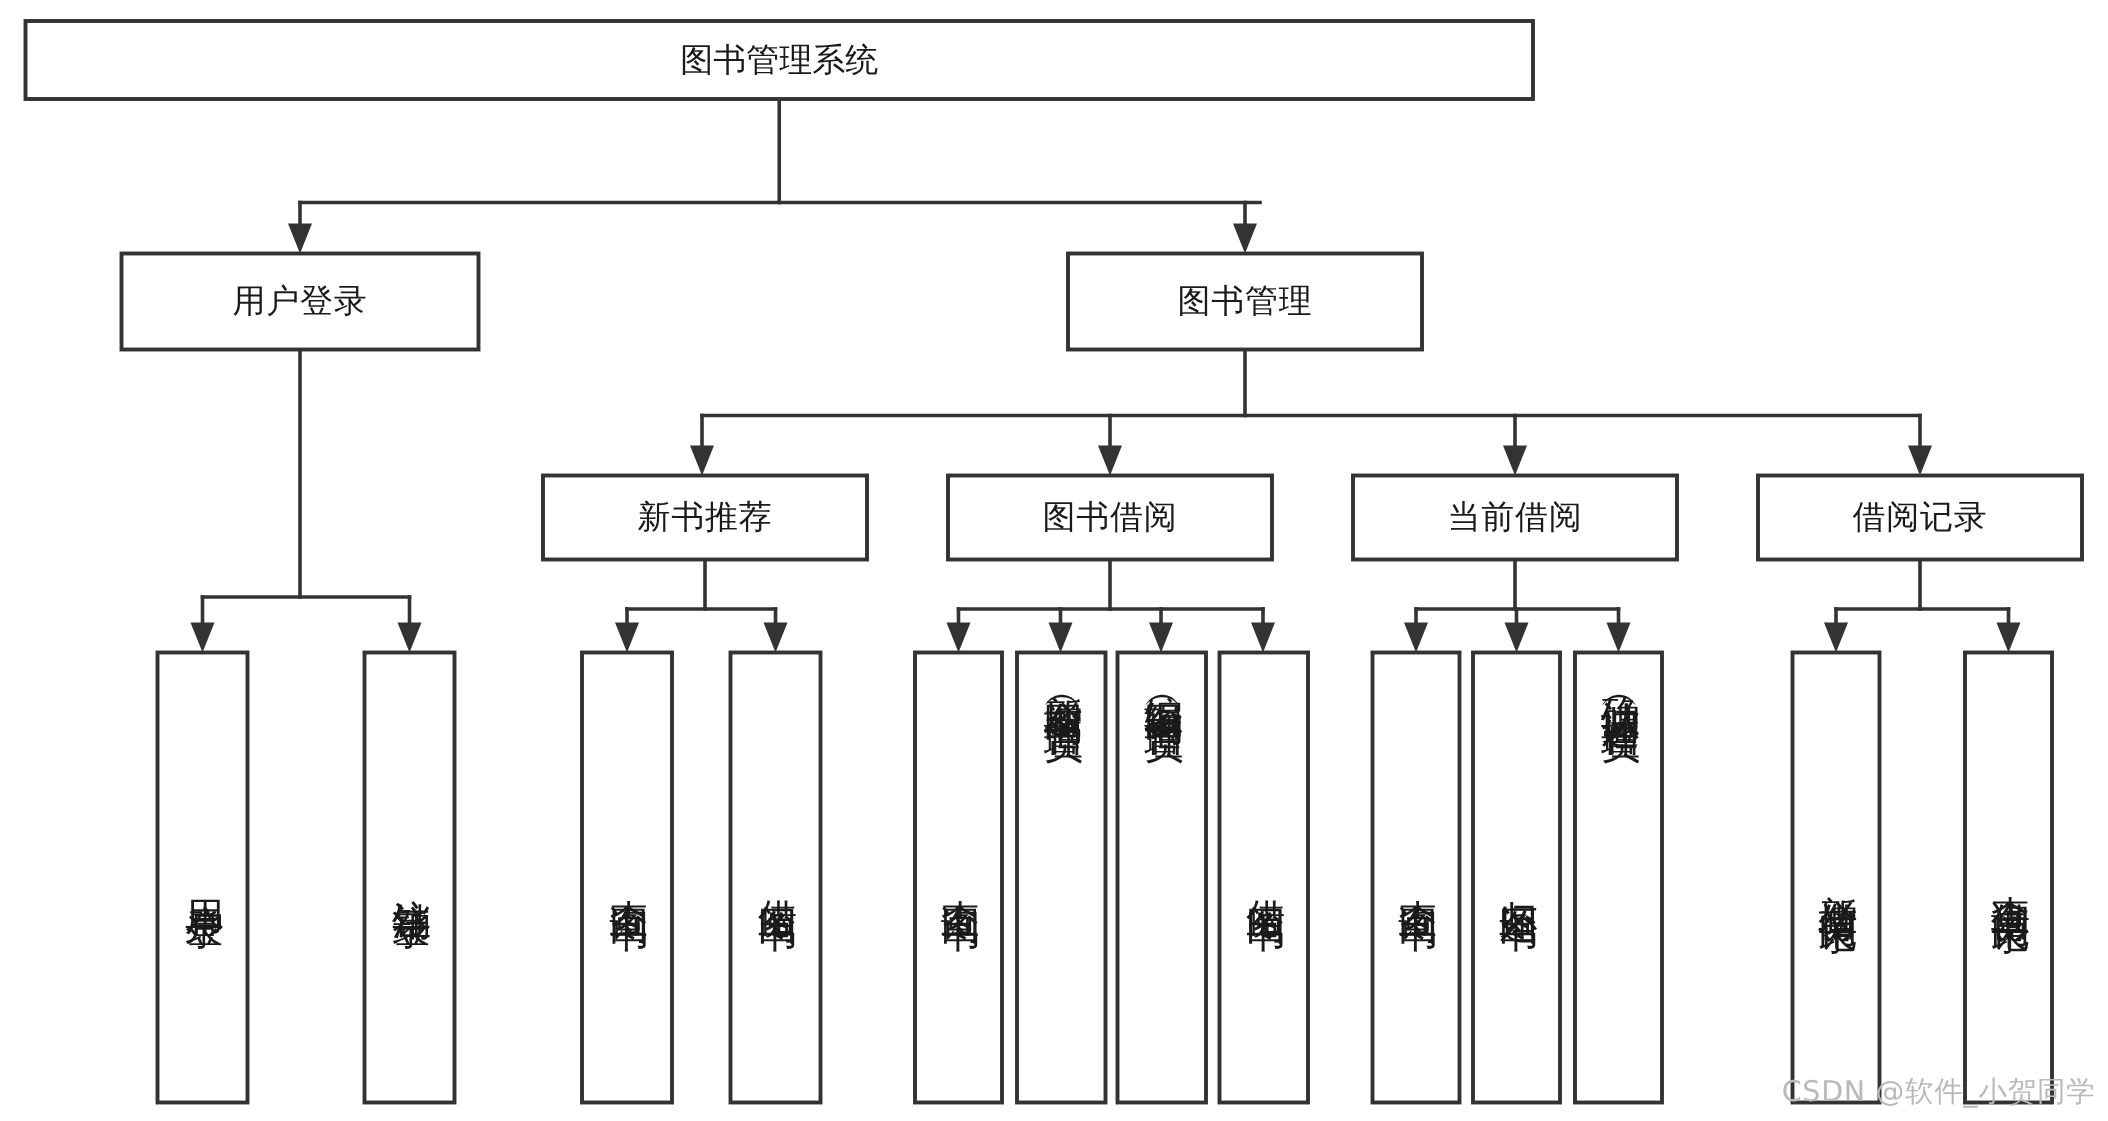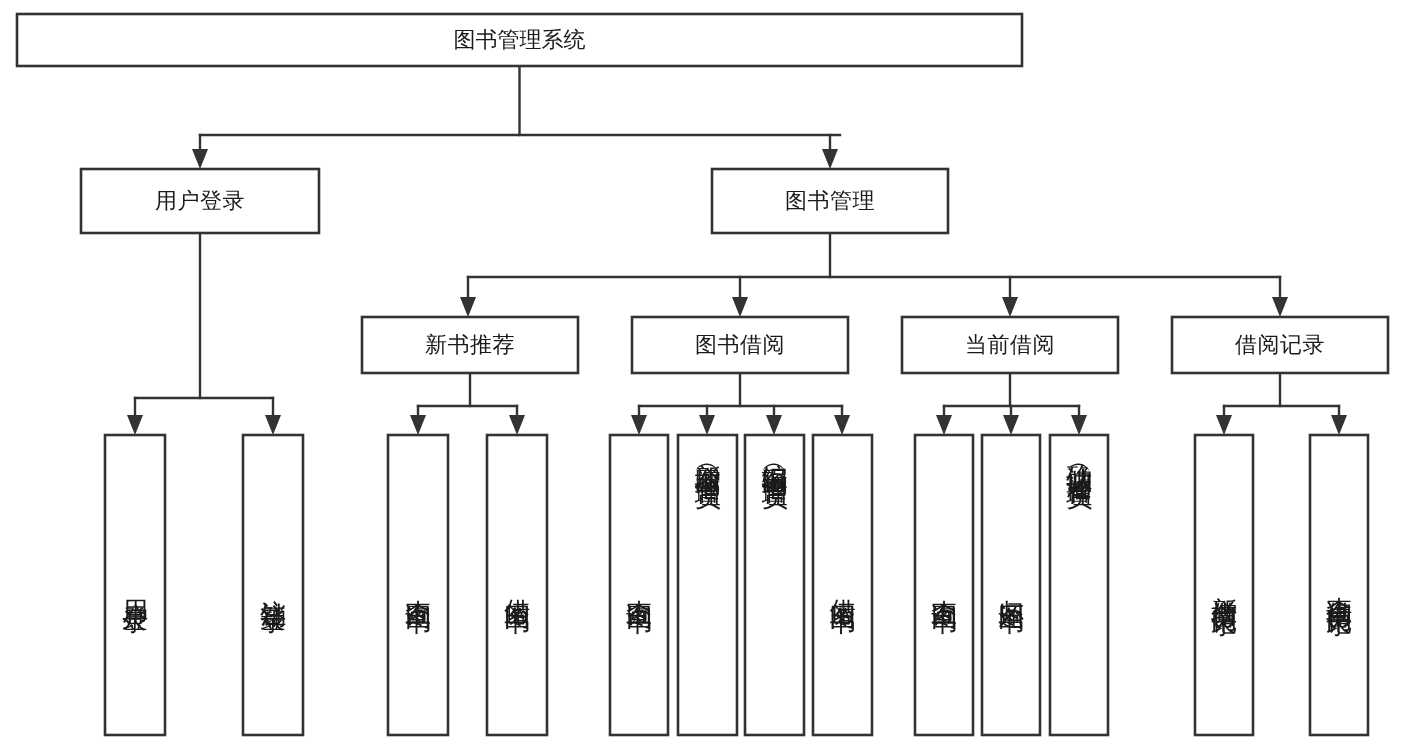--- a/index.html
+++ b/index.html
@@ -250,14 +250,15 @@
   <div class="leaf-label-wrap" style="left:1050px; top:443px; width:58px; height:290px; align-items:flex-start;">
     <span class="leaf-label">确认归还（管理员）</span>
   </div>
   <div class="leaf-label-wrap" style="left:1195px; top:435px; width:58px; height:300px; align-items:center;">
     <span class="leaf-label">新增借阅记录</span>
   </div>
   <div class="leaf-label-wrap" style="left:1310px; top:435px; width:58px; height:300px; align-items:center;">
     <span class="leaf-label">查询借阅记录</span>
   </div>
 
+  <div id="watermark">CSDN @软件_小贺同学</div>
 
 </div>
 
 </body></html>

